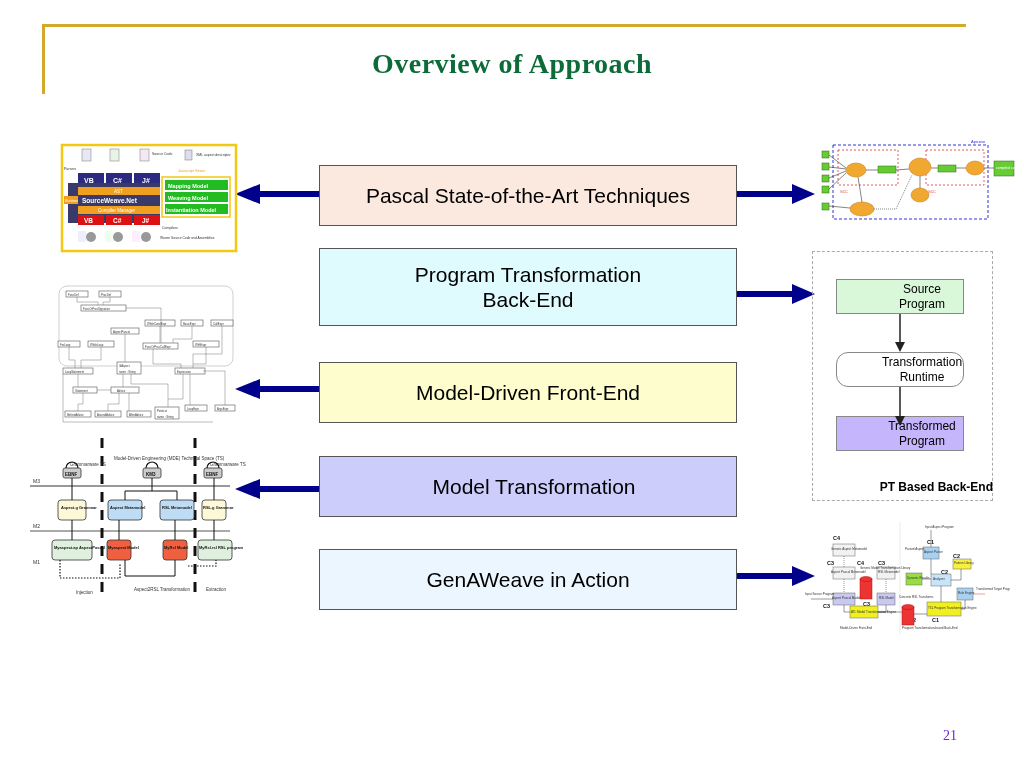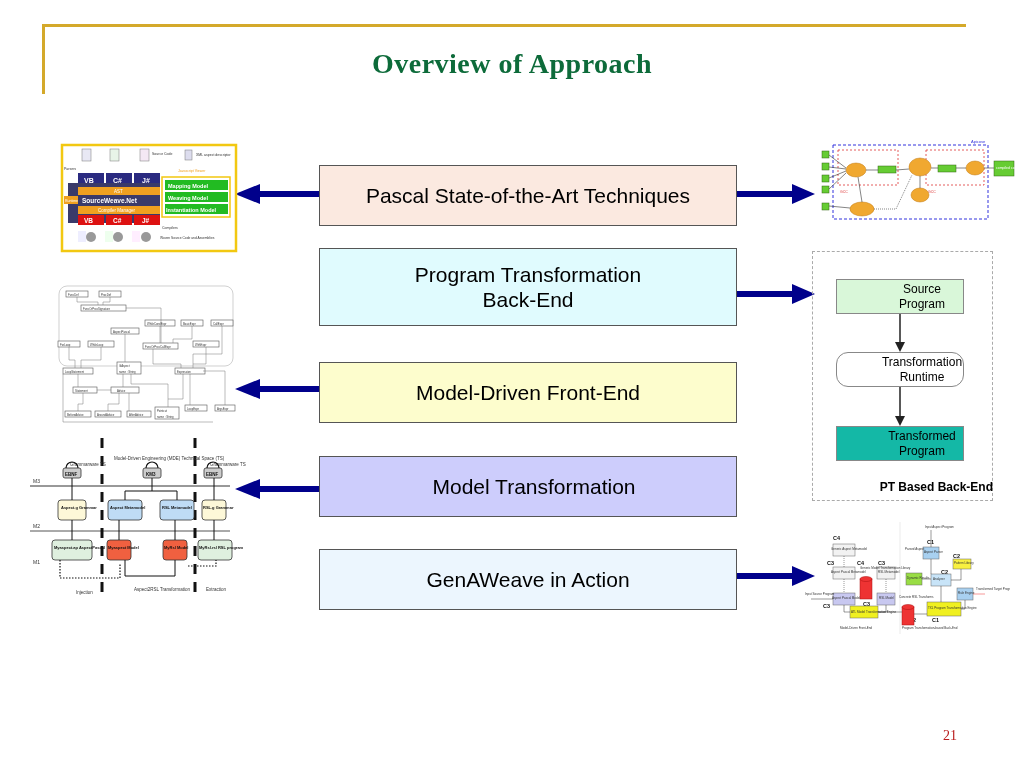--- a/index.html
+++ b/index.html
@@ -1,21 +1,21 @@
 <!DOCTYPE html>
 <html><head>
 <meta charset="utf-8">
 <style>
   html, body { margin: 0; padding: 0; background: #ffffff; }
   body { width: 1024px; height: 768px; position: relative; overflow: hidden; font-family: "Liberation Sans", sans-serif; }
   .frame-h { position: absolute; left: 42px; top: 24px; width: 924px; height: 3px; background: #d4a92a; }
   .frame-v { position: absolute; left: 42px; top: 24px; width: 3px; height: 70px; background: #d4a92a; }
   .title { position: absolute; left: 0; top: 48px; width: 1024px; text-align: center; font-family: "Liberation Serif", "DejaVu Serif", serif; font-weight: bold; font-size: 28px; color: #0d6b3a; letter-spacing: 0.5px; }
   .cbox { position: absolute; left: 319px; width: 418px; border: 1px solid #555; display: flex; align-items: center; justify-content: center; text-align: center; font-size: 21px; color: #000; line-height: 25px; box-sizing: border-box; }
-  .page-num { position: absolute; left: 943px; top: 728px; font-family: "Liberation Serif", serif; font-size: 14px; color: #b91c1c; }
+  .page-num { position: absolute; left: 943px; top: 728px; font-family: "Liberation Serif", serif; font-size: 14px; color: #6d28d9; }
   .arrow { position: absolute; }
   .abs { position: absolute; }
   svg text { font-family: "Liberation Sans", sans-serif; }
   .pt-frame { position: absolute; left: 812px; top: 251px; width: 181px; height: 250px; border: 1px dashed #aaa; box-sizing: border-box; }
   .pt-box { position: absolute; left: 836px; width: 128px; height: 35px; border: 1px solid #888; box-sizing: border-box; display: flex; align-items: center; justify-content: center; text-align: center; font-size: 12px; line-height: 15px; color: #000; padding-left: 44px; }
   .pt-caption { position: absolute; left: 812px; top: 480px; width: 181px; text-align: right; font-size: 12px; font-weight: bold; color: #000; }
 </style>
 </head>
 <body>
 
@@ -331,21 +331,21 @@
     <div>Source</div>
     <div>Program</div>
   </div>
 </div>
 <div class="pt-box" style="top:352px;background:#ffffff;border-radius:12px;">
   <div>
     <div>Transformation</div>
     <div>Runtime</div>
   </div>
 </div>
-<div class="pt-box" style="top:426px;background:#14b8a6;">
+<div class="pt-box" style="top:416px;background:#c4b5fd;">
   <div>
     <div>Transformed</div>
     <div>Program</div>
   </div>
 </div>
 <svg class="abs" style="left:890px;top:314px;" width="20" height="112">
   <line x1="10" y1="0" x2="10" y2="28" stroke="#222" stroke-width="1.5"></line>
   <polygon points="5,28 15,28 10,38" fill="#222"></polygon>
   <line x1="10" y1="73" x2="10" y2="102" stroke="#222" stroke-width="1.5"></line>
   <polygon points="5,102 15,102 10,112" fill="#222"></polygon>

